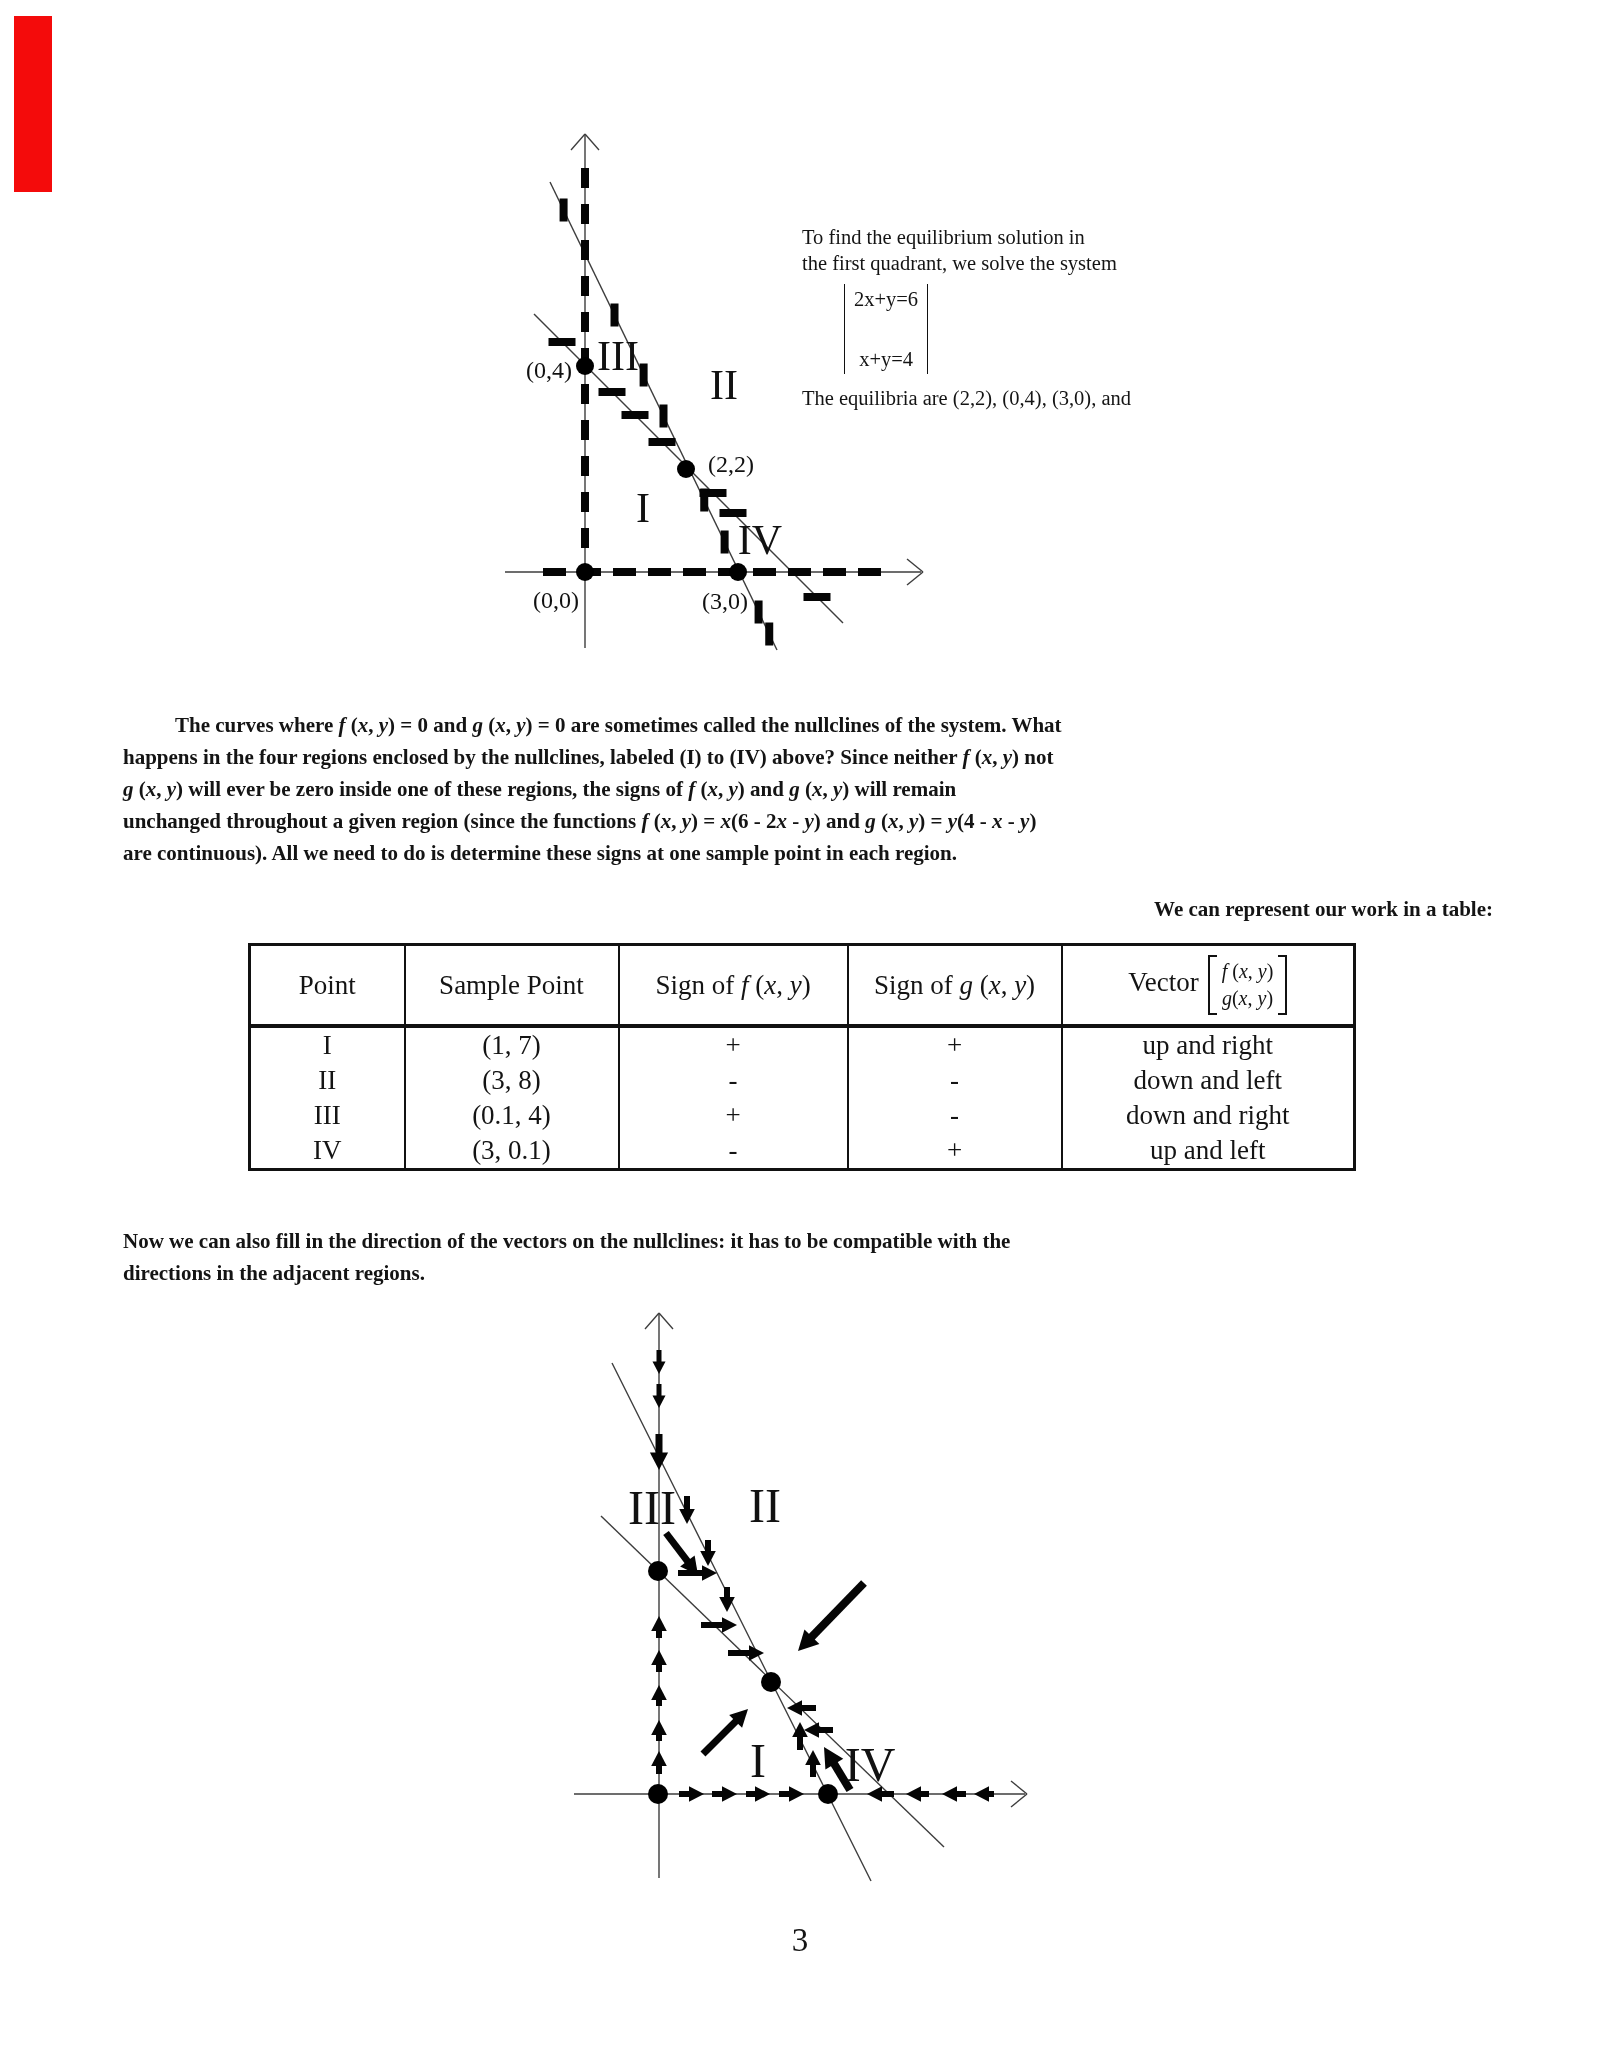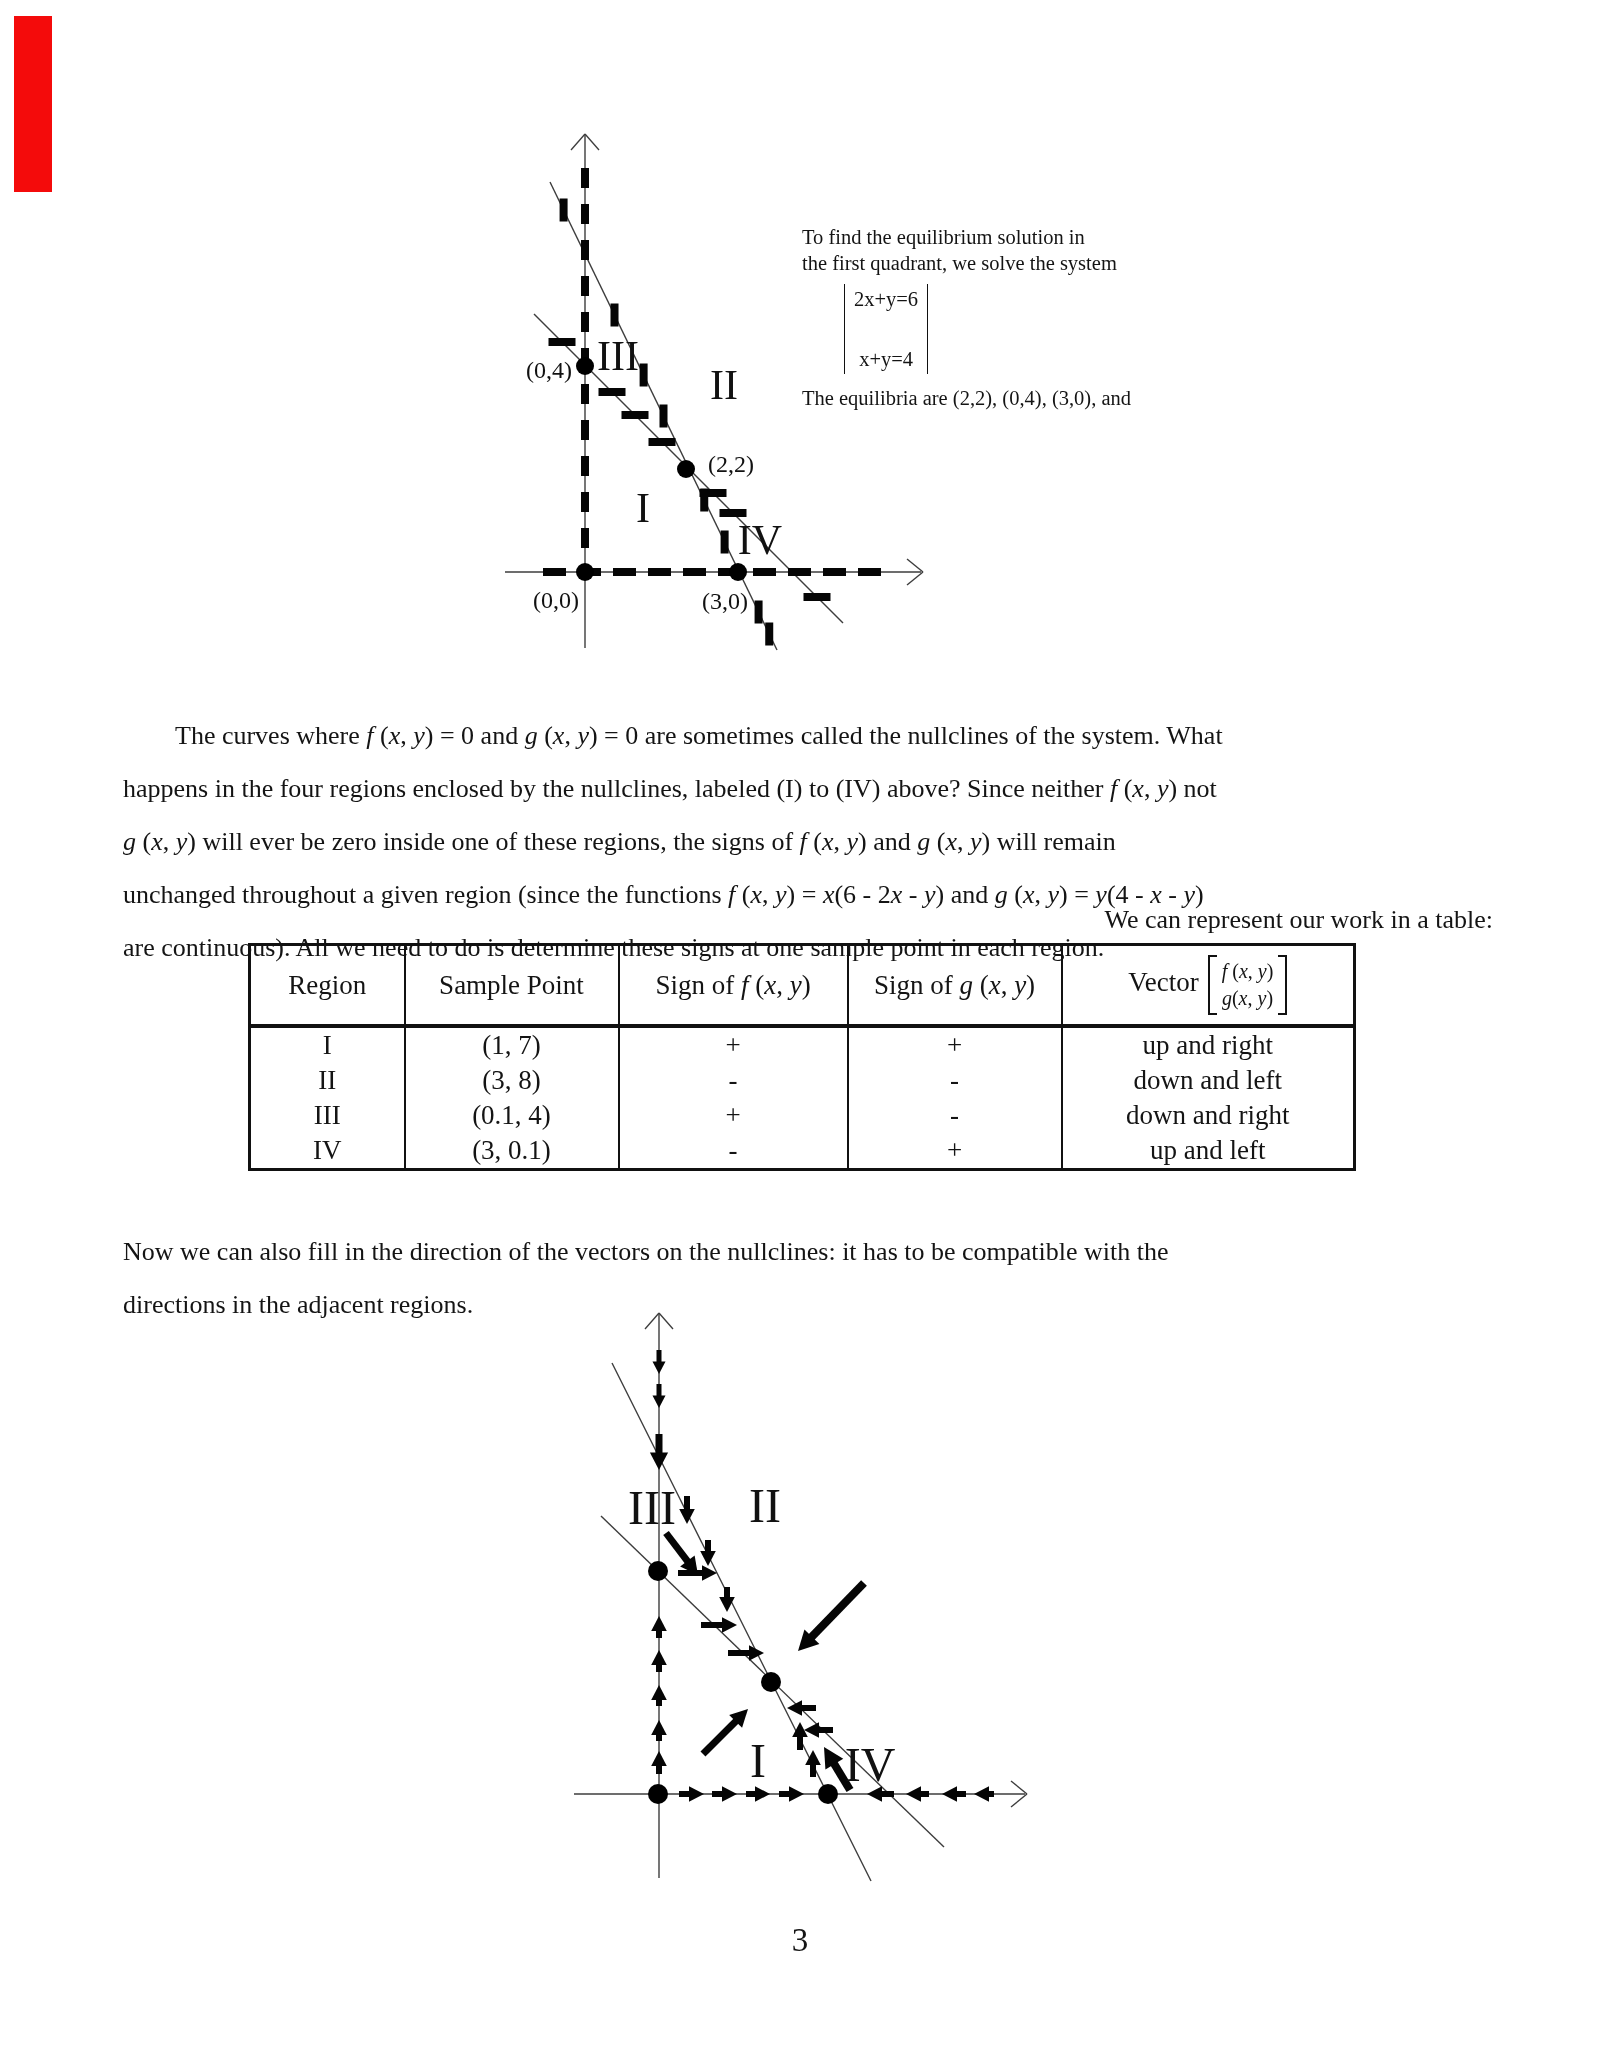--- a/index.html
+++ b/index.html
@@ -3,21 +3,21 @@
 <meta charset="utf-8">
 <style>
   html,body{margin:0;padding:0;background:#888;}
   .page{
     position:relative;width:1600px;height:2071px;background:#ffffff;
     font-family:"Liberation Serif","DejaVu Serif",serif;color:#141414;
     margin:0 auto;overflow:hidden;
   }
   .abs{position:absolute;margin-top:16px;}
   .redmark{left:14px;top:0;width:38px;height:176px;}
-  .bodytext{font-size:26px;line-height:53px;white-space:nowrap;}
+  .bodytext{font-size:21px;line-height:32px;white-space:nowrap;font-weight:bold;}
   .para1{left:123px;top:693px;width:1370px;text-indent:52px;}
   .para2{left:123px;top:877px;width:1370px;text-indent:52px;text-align:right;}
   .para3{left:123px;top:1209px;width:1370px;}
   .sidenote{left:802px;top:208px;width:420px;font-size:20.5px;line-height:26px;white-space:nowrap;}
   .system{display:inline-flex;flex-direction:column;align-items:center;
     border-left:1.5px solid #111;border-right:1.5px solid #111;
     margin:8px 0 11px 42px;padding:3px 9px;font-size:20.5px;line-height:24px;gap:36px;}
   svg{position:absolute;}
   svg text{font-family:"Liberation Serif","DejaVu Serif",serif;fill:#111;}
   .signs-table{position:absolute;left:248px;top:943px;width:1105px;
@@ -98,21 +98,21 @@
   <table class="signs-table">
     <colgroup id="table-cols">
         <col style="width: 155px;">
         <col style="width: 214px;">
         <col style="width: 229px;">
         <col style="width: 214px;">
         <col style="width: 293px;">
       </colgroup>
     <thead>
       <tr>
-        <th>Region</th>
+        <th>Point</th>
         <th>Sample Point</th>
         <th>Sign of <i>f</i> (<i>x</i>, <i>y</i>)</th>
         <th>Sign of <i>g</i> (<i>x</i>, <i>y</i>)</th>
         <th>
           <span>Vector</span><span class="matrix">
               <span class="br-l"></span>
               <span class="mcol">
                 <span><i>f</i> (<i>x</i>, <i>y</i>)</span>
                 <span><i>g</i>(<i>x</i>, <i>y</i>)</span>
               </span>

